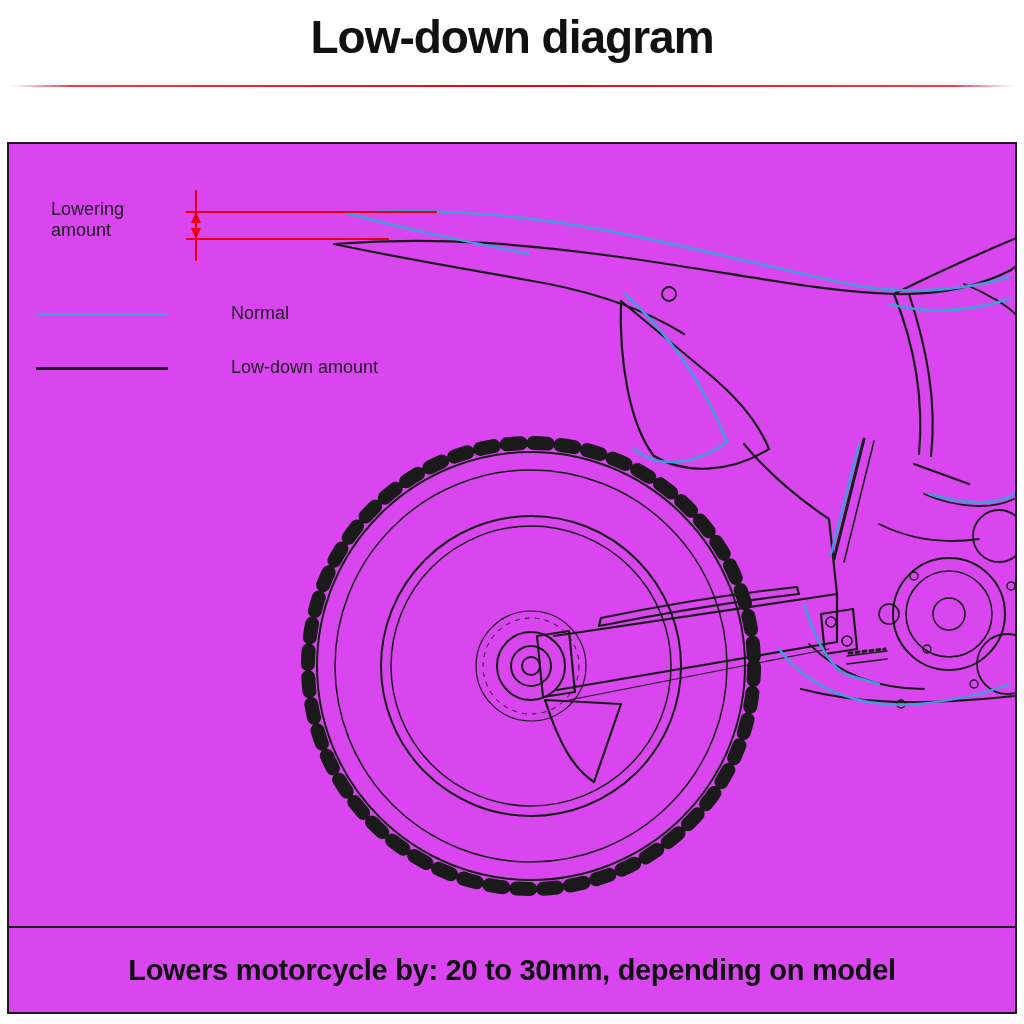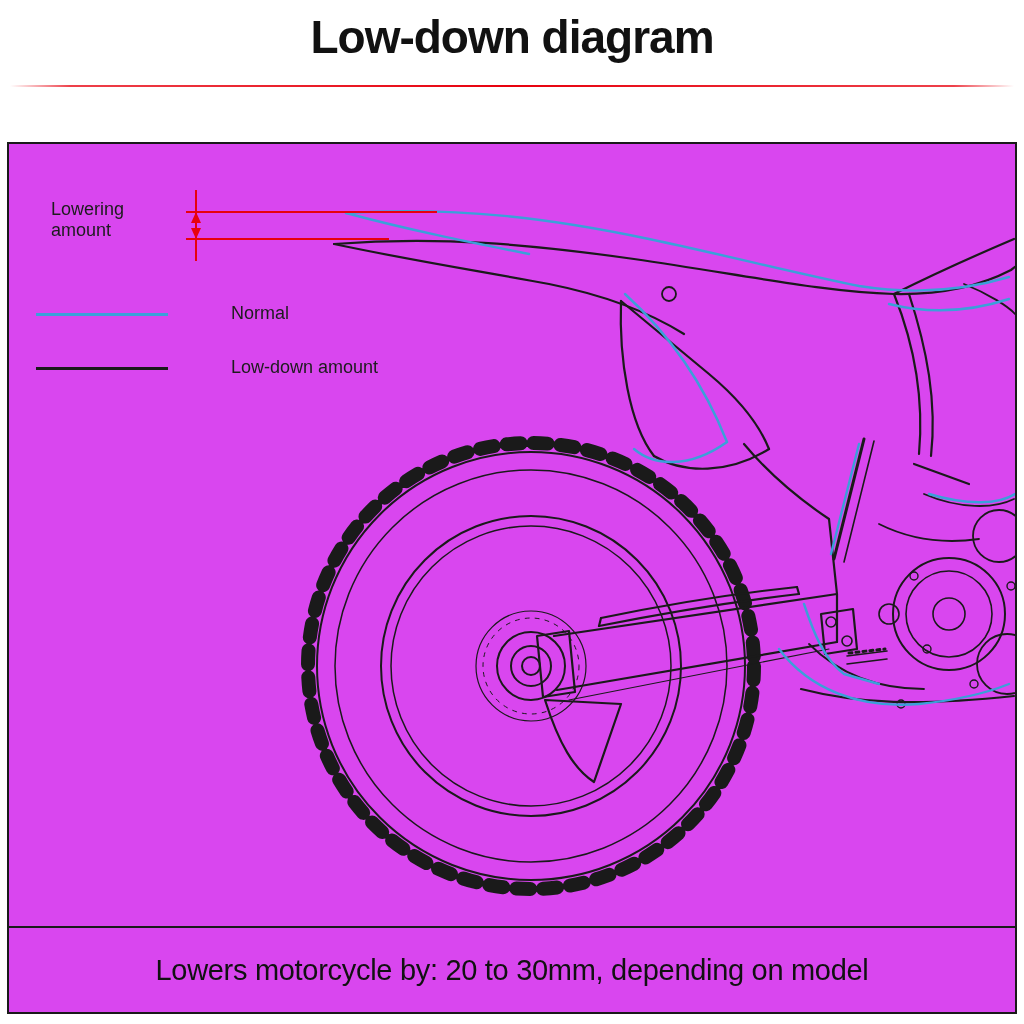--- a/index.html
+++ b/index.html
@@ -36,21 +36,21 @@
   .legend-line.normal{top:169px;border-top:3px solid var(--blue);}
   .legend-line.lowdown{top:223px;border-top:3px solid var(--black);}
   .legend-label{position:absolute;left:178px;font-size:18px;color:#1c1c1c;margin-left:44px;}
   .legend-label.normal{top:159px;}
   .legend-label.lowdown{top:213px;}
   .note-band{
     position:absolute;left:0;right:0;top:782px;bottom:0;
     border-top:2px solid var(--black);
     display:flex;align-items:center;justify-content:center;
   }
-  .note-text{font-size:29px;font-weight:400;color:#111;letter-spacing:-0.3px;}
+  .note-text{font-size:29px;font-weight:700;color:#111;letter-spacing:-0.3px;}
   
   .k{stroke:var(--black);fill:none;stroke-linecap:round;stroke-linejoin:round;}
   .b{stroke:var(--blue);fill:none;stroke-linecap:round;stroke-linejoin:round;}
   .r{stroke:var(--red);fill:none;}
   .rf{fill:var(--red);stroke:none;}
 </style>
 </head>
 <body>
 
 <div class="page-title">Low-down diagram</div>

